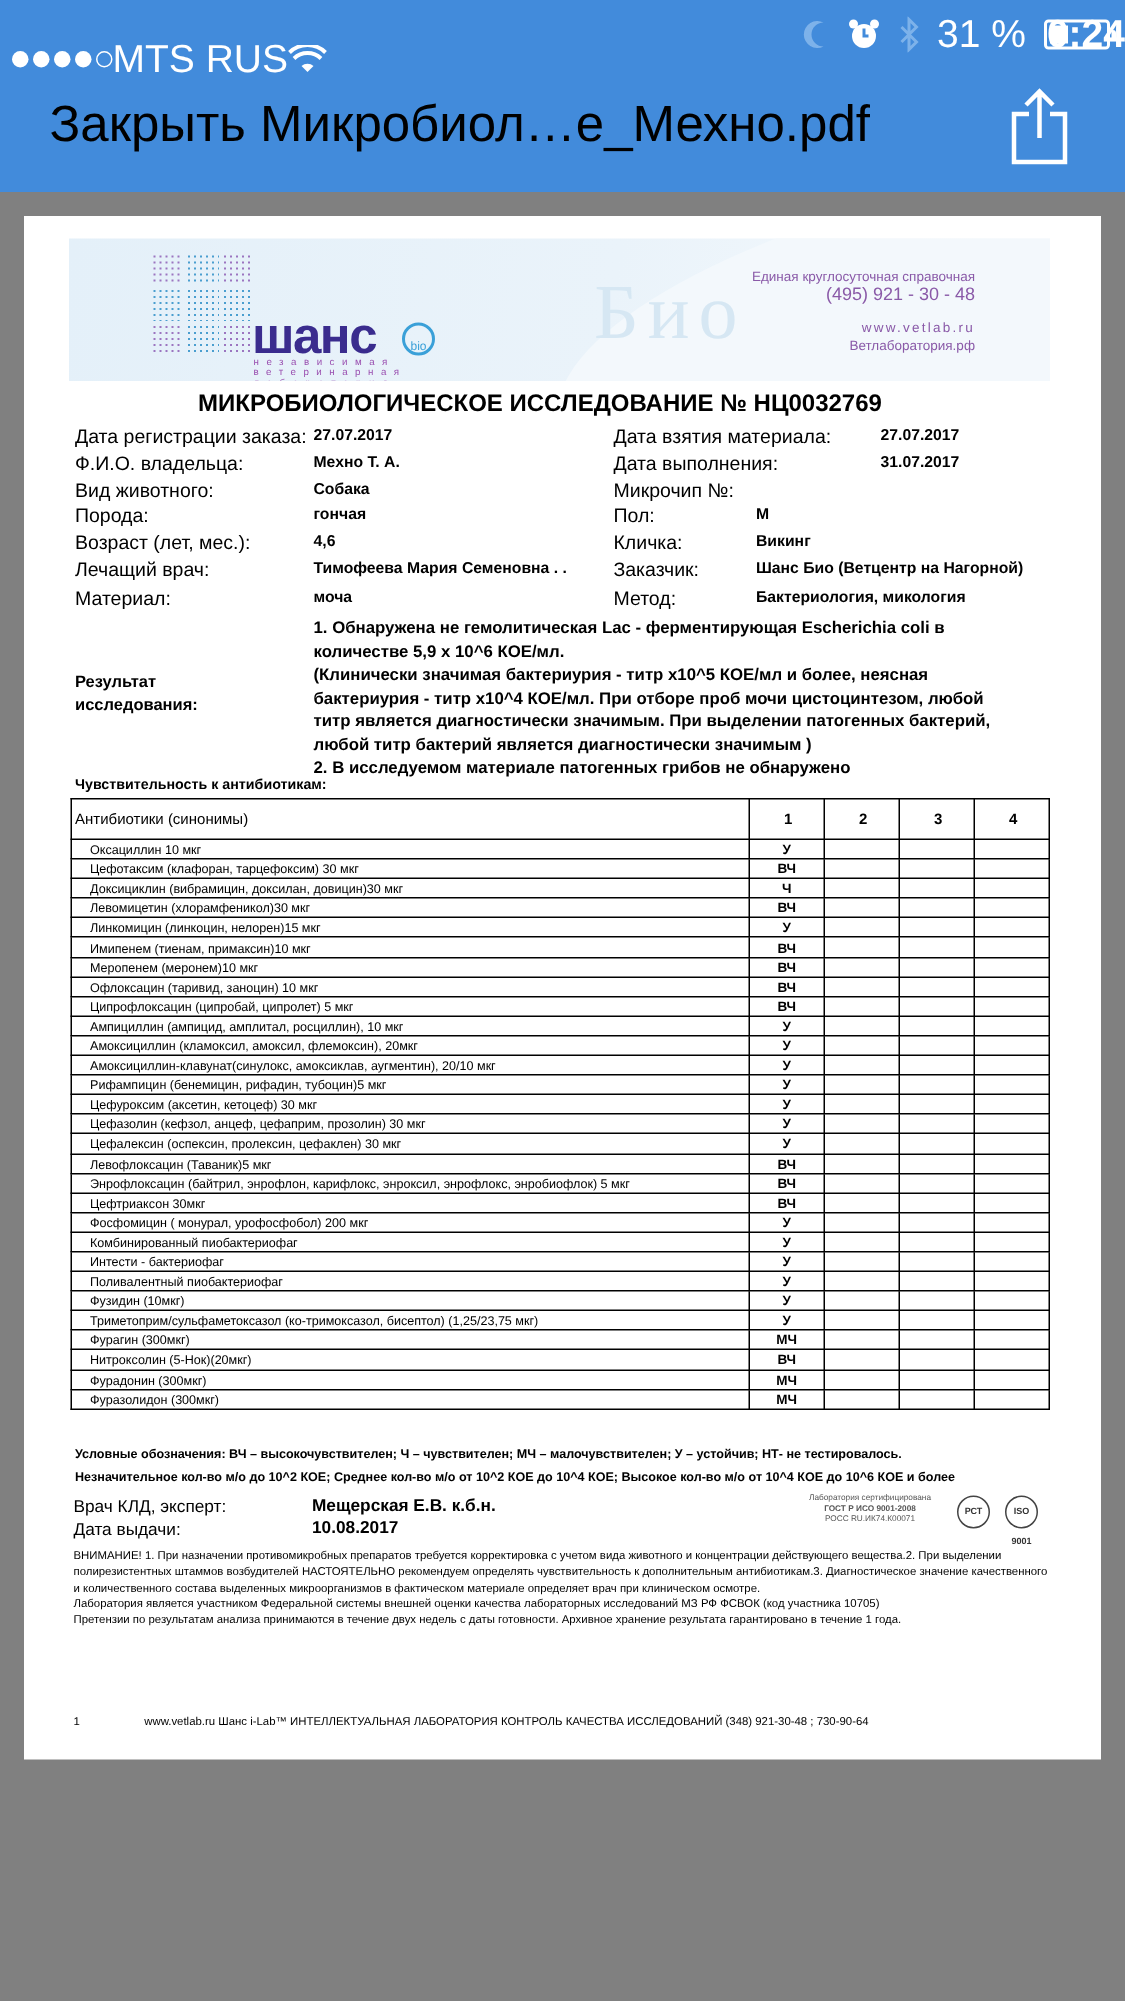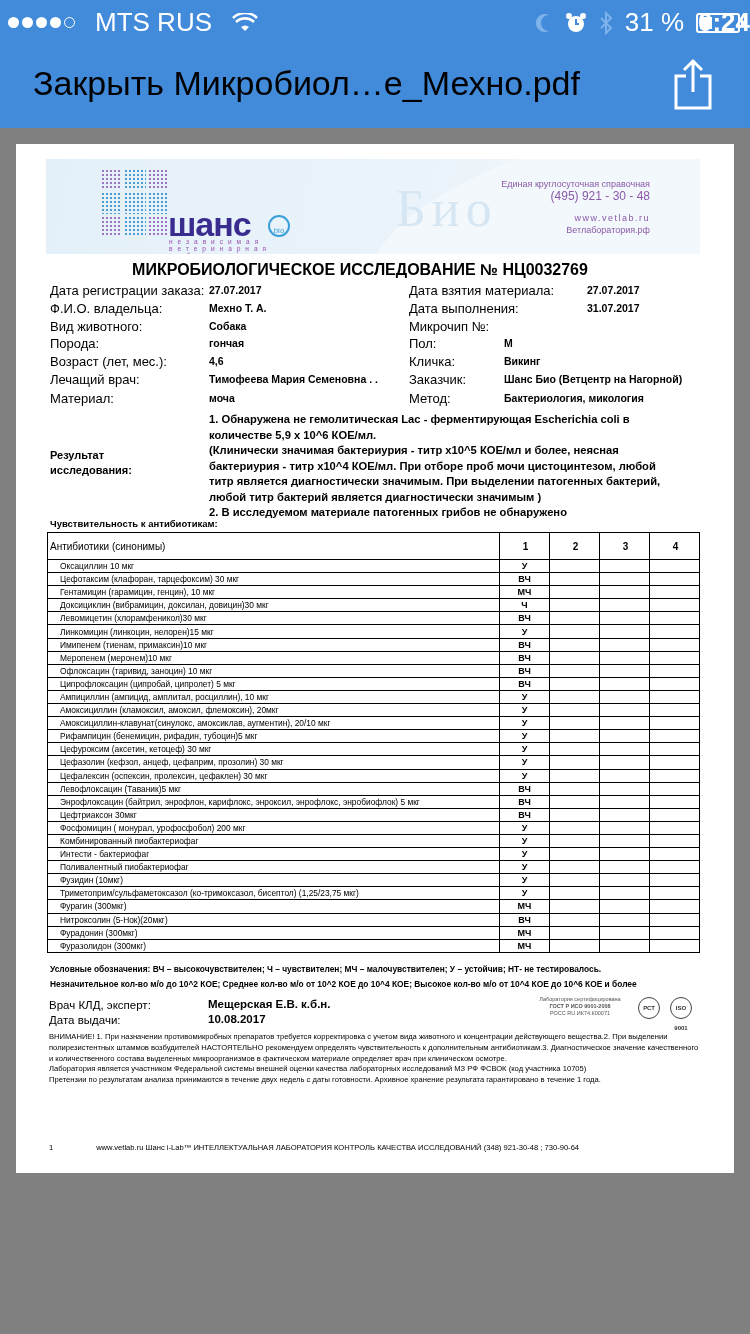--- a/index.html
+++ b/index.html
@@ -1,19 +1,19 @@
 <!DOCTYPE html>
 <html><head>
 <meta charset="utf-8">
 <style>
   * { box-sizing: border-box; margin: 0; padding: 0; }
   html, body { width: 750px; height: 1334px; overflow: hidden; background: #808080; font-family: "Liberation Sans", sans-serif; }
   .topbar { position: absolute; left: 0; top: 0; width: 750px; height: 128px; background: #428bdb; color: #fff; }
   .status { position: absolute; top: 0; left: 0; width: 750px; height: 40px; font-size: 26px; }
-  .status .left { position: absolute; left: 8px; top: 7px; display: flex; align-items: center; gap: 20px; }
+  .status .left { position: absolute; left: 8px; top: 24px; display: flex; align-items: center; gap: 0; }
   .dots { display: flex; gap: 3px; align-items: center; }
   .dot { width: 11px; height: 11px; border-radius: 50%; background: #fff; }
   .dot.empty { background: transparent; border: 1.5px solid #fff; }
   .status .time { position: absolute; left: 0; width: 750px; top: 7px; text-align: right; font-weight: bold; }
   .status .right { position: absolute; right: 10px; top: 7px; display: flex; align-items: center; gap: 12px; }
   .battery { width: 44px; height: 20px; border: 2px solid #fff; border-radius: 3px; position: relative; }
   .battery .fill { position: absolute; left: 2px; top: 2px; bottom: 2px; width: 12px; background: #fff; }
   .battery::after { content: ""; position: absolute; right: -6px; top: 5px; width: 3px; height: 7px; background: #fff; border-radius: 0 2px 2px 0; }
   .navbar { position: absolute; top: 40px; left: 0; width: 750px; height: 88px; }
   .navbar .title { position: absolute; left: 33px; top: 24px; font-size: 34px; color: #000000; white-space: nowrap; }
@@ -197,27 +197,20 @@
           <td class="r"></td>
         </tr>
         <tr>
           <td>Цефотаксим (клафоран, тарцефоксим) 30 мкг</td>
           <td class="r">ВЧ</td>
           <td class="r"></td>
           <td class="r"></td>
           <td class="r"></td>
         </tr>
         <tr>
-          <td>Гентамицин (гарамицин, генцин), 10 мкг</td>
-          <td class="r">МЧ</td>
-          <td class="r"></td>
-          <td class="r"></td>
-          <td class="r"></td>
-        </tr>
-        <tr>
           <td>Доксициклин (вибрамицин, доксилан, довицин)30 мкг</td>
           <td class="r">Ч</td>
           <td class="r"></td>
           <td class="r"></td>
           <td class="r"></td>
         </tr>
         <tr>
           <td>Левомицетин (хлорамфеникол)30 мкг</td>
           <td class="r">ВЧ</td>
           <td class="r"></td>

